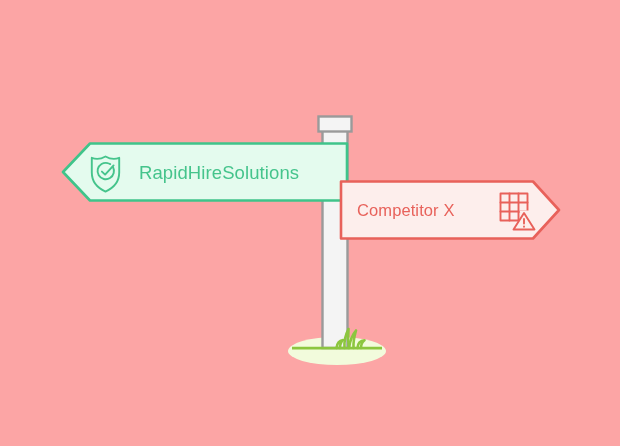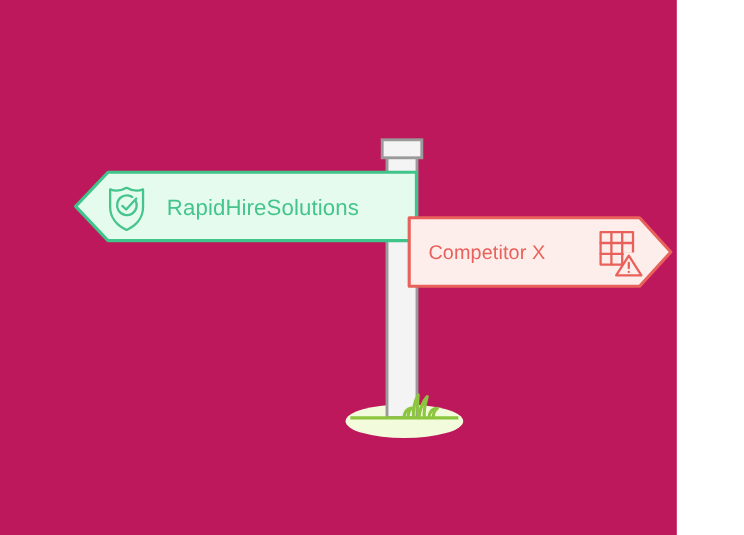--- a/index.html
+++ b/index.html
@@ -10,23 +10,23 @@
   }
   body {
     width: 620px;
     height: 446px;
     overflow: hidden;
     font-family: "Liberation Sans", sans-serif;
     position: relative;
   }
   #stage {
     position: relative;
-    width: 564px;
+    width: 620px;
     height: 446px;
-    background: #be185d;
+    background: #fca5a5;
   }
   #scene {
     position: absolute;
     left: 0;
     top: 0;
     width: 620px;
     height: 446px;
     display: block;
   }
   .sign-label {

